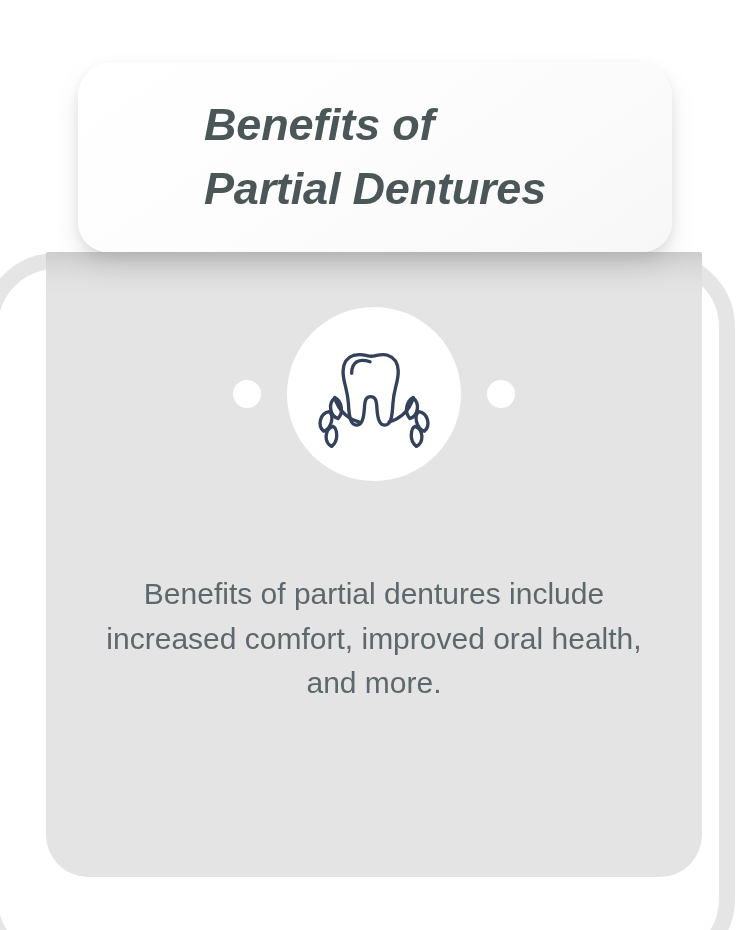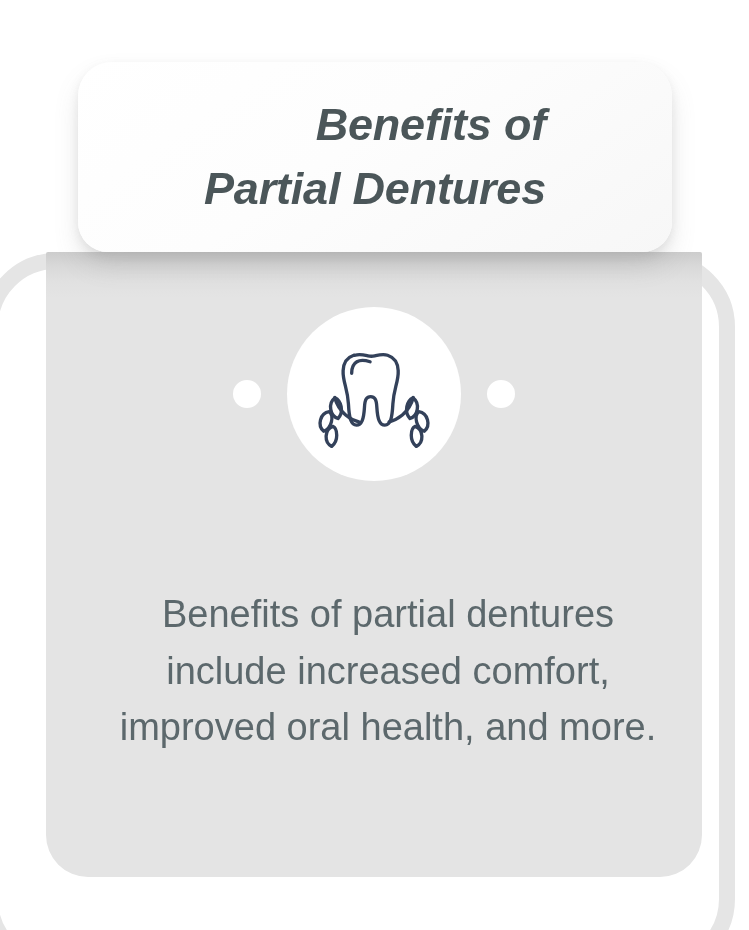--- a/index.html
+++ b/index.html
@@ -71,21 +71,21 @@
     border-radius: 34px 34px 30px 30px;
     box-shadow: 0 14px 26px -4px rgba(120,120,120,0.26),
                 0 3px 10px rgba(130,130,130,0.12);
     display: flex;
     align-items: center;
     justify-content: center;
   }
   .header-title {
     margin: 0;
     padding: 0 26px;
-    text-align: right;
+    text-align: left;
     font-size: 45px;
     line-height: 1.42;
     font-weight: 700;
     font-style: italic;
     color: #4B5659;
     letter-spacing: -0.2px;
     white-space: pre-line;
   }
 
   
@@ -122,23 +122,23 @@
     width: 118px;
     height: 118px;
   }
 
   
   .body-text {
     position: absolute;
     left: 86px;
     top: 572px;
     width: 576px;
-    margin: 14px;
+    margin: 0;
     text-align: center;
-    font-size: 38px;
+    font-size: 30px;
     line-height: 1.49;
     font-weight: 400;
     color: #5C686C;
   }
 </style>
 </head>
 <body>
 
 <div id="stage">
 

